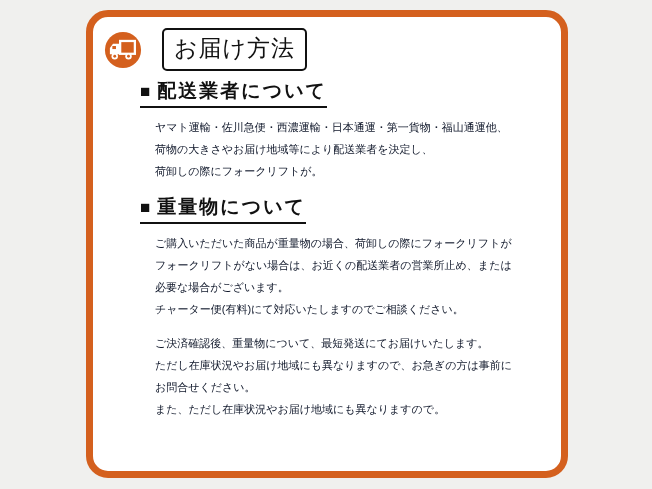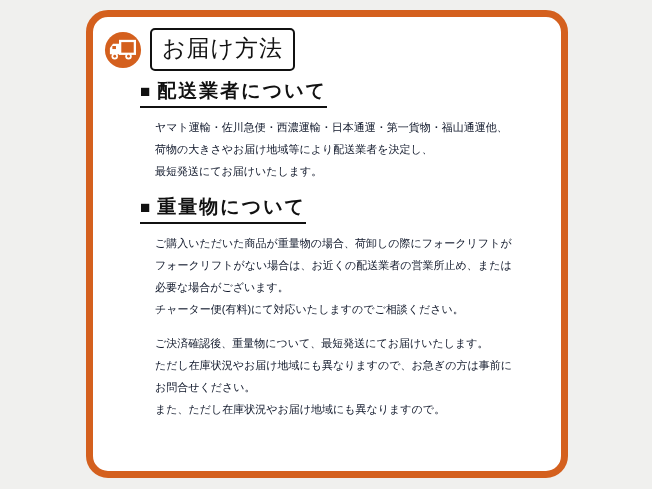--- a/index.html
+++ b/index.html
@@ -17,21 +17,21 @@
     width: 482px;
     height: 468px;
     background: #ffffff;
     border: 7px solid #d4601e;
     border-radius: 22px;
     padding: 11px 14px 0 11px;
   }
   .header {
     display: flex;
     align-items: center;
-    gap: 8px;
+    gap: 20px;
   }
   .icon-circle {
     width: 38px;
     height: 38px;
     flex: 0 0 auto;
     display: block;
   }
   .title-box {
     display: inline-block;
     border: 2px solid #111111;
@@ -87,21 +87,21 @@
     <div class="title-box">お届け方法</div>
   </div>
 
   <div class="section first">
     <div class="sec-heading">
       <span class="marker">■</span><span>配送業者について</span>
     </div>
     <div class="sec-body">
       <div class="line">ヤマト運輸・佐川急便・西濃運輸・日本通運・第一貨物・福山通運他、</div>
       <div class="line">荷物の大きさやお届け地域等により配送業者を決定し、</div>
-      <div class="line">最短発送にてお届けいたします。</div>
+      <div class="line">荷卸しの際にフォークリフトが。</div>
     </div>
   </div>
 
   <div class="section later">
     <div class="sec-heading">
       <span class="marker">■</span><span>重量物について</span>
     </div>
     <div class="sec-body">
       <div class="line">ご購入いただいた商品が重量物の場合、荷卸しの際にフォークリフトが</div>
       <div class="line">フォークリフトがない場合は、お近くの配送業者の営業所止め、または</div>

